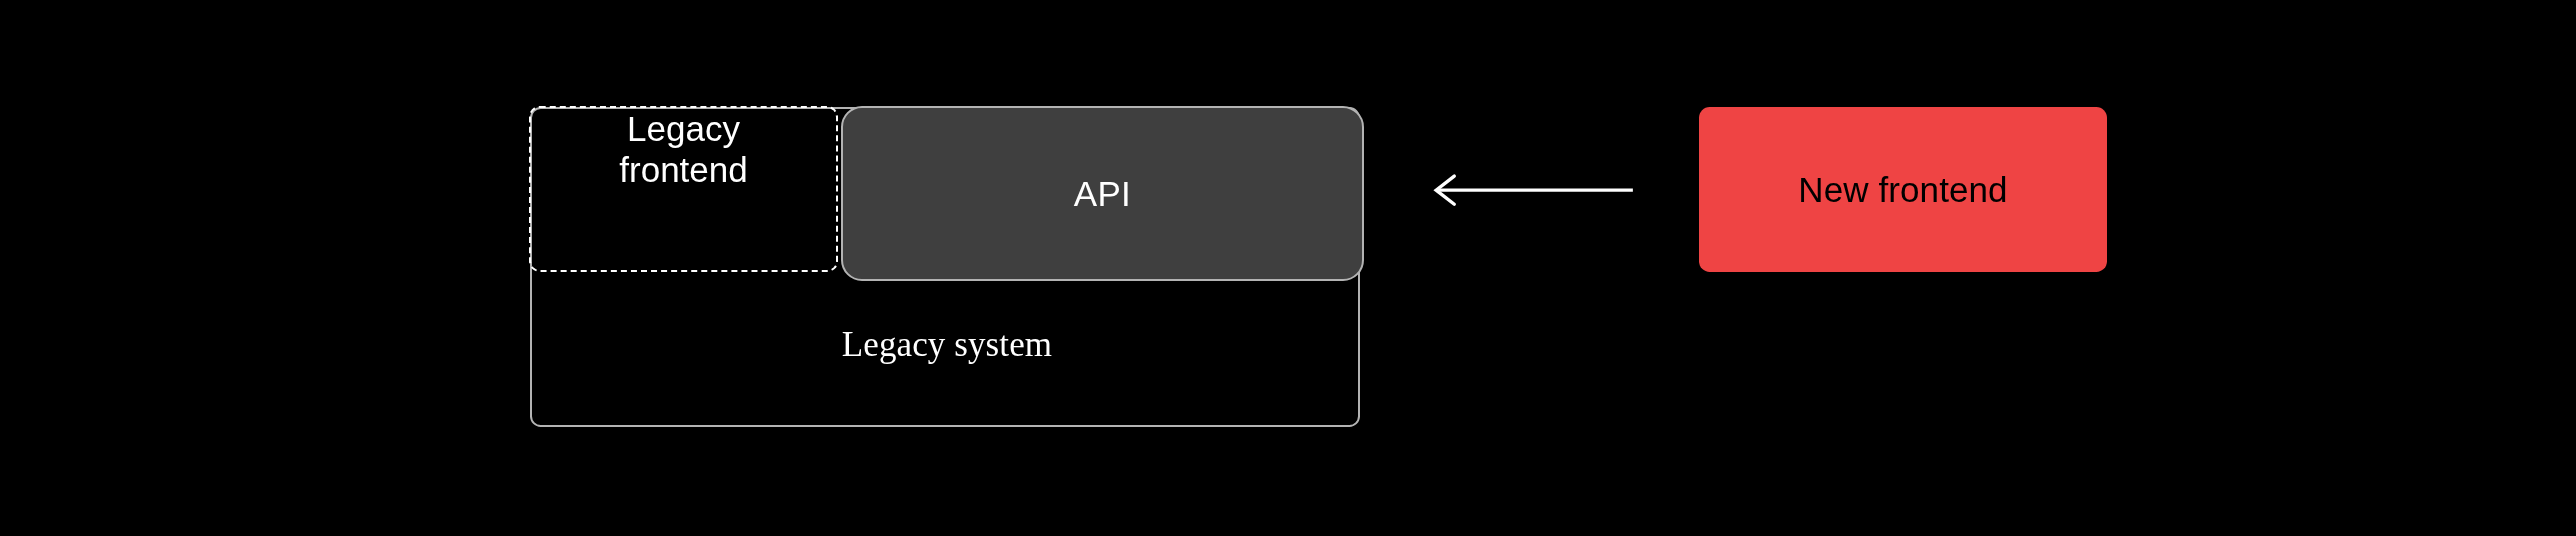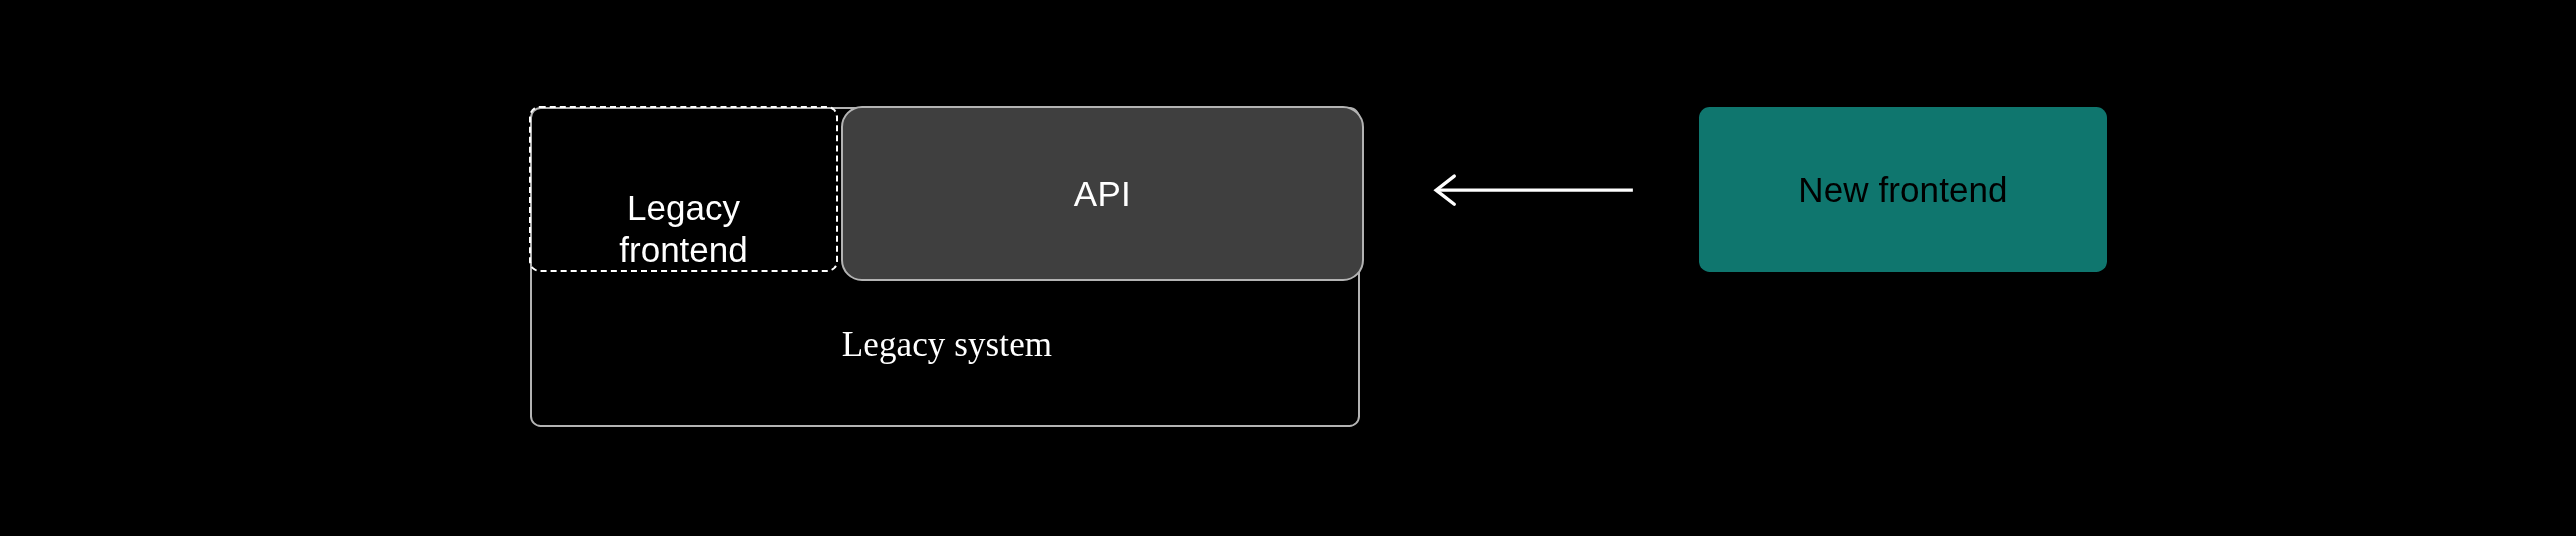--- a/index.html
+++ b/index.html
@@ -53,21 +53,21 @@
     position: absolute;
     left: 529px;
     top: 106px;
     width: 309px;
     height: 166px;
     box-sizing: border-box;
     border: 2.7px dashed #ffffff;
     border-radius: 10.7px;
     background: transparent;
     display: flex;
-    align-items: flex-end;
+    align-items: flex-start;
     justify-content: center;
   }
   .legacy-frontend-label {
     color: #ffffff;
     font-size: 35px;
     line-height: 1.18;
     text-align: center;
     white-space: pre-line;
   }
 
@@ -110,21 +110,21 @@
 
   
   .new-frontend-box {
     position: absolute;
     left: 1699px;
     top: 107px;
     width: 408px;
     height: 165px;
     box-sizing: border-box;
     border-radius: 10.7px;
-    background: #0f766e;
+    background: #ef4444;
     display: flex;
     align-items: center;
     justify-content: center;
   }
   .new-frontend-label {
     color: #000000;
     font-size: 35px;
     line-height: 1.12;
     letter-spacing: 0.1px;
     white-space: nowrap;

